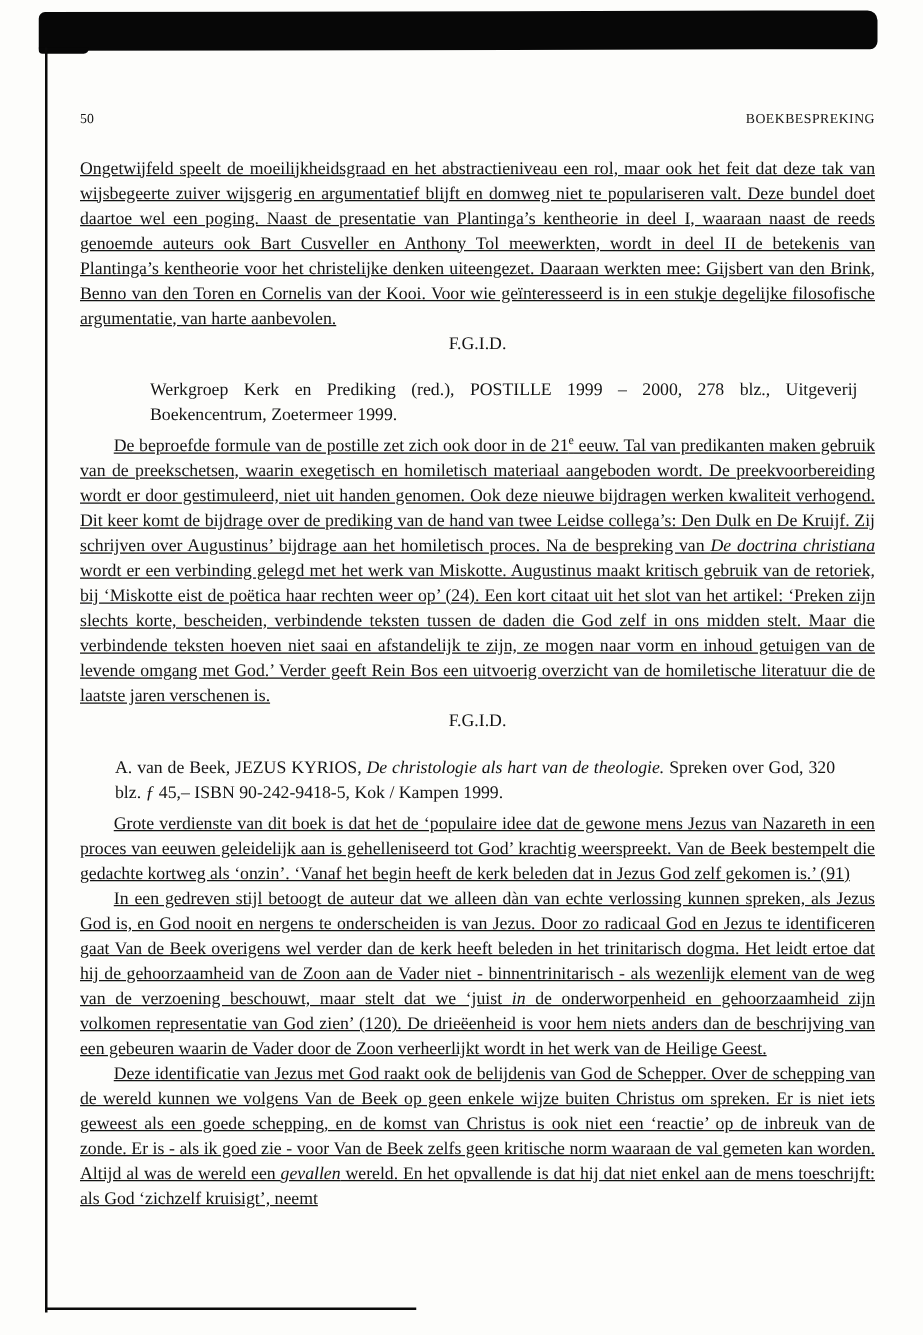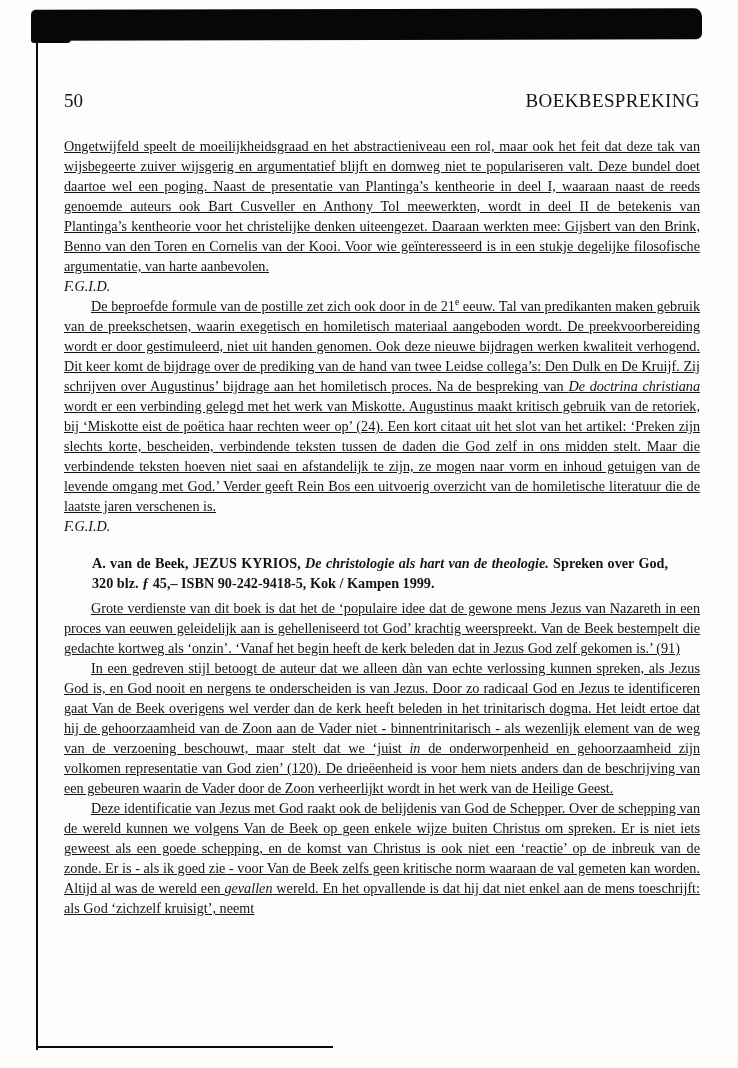--- a/index.html
+++ b/index.html
@@ -29,28 +29,28 @@
     position: absolute; top: 1046px; left: 37px; width: 296px; height: 2px;
     background: #0a0a0a;
   }
   
   .content {
     position: absolute; left: 64px; top: 76px; width: 636px;
     font-size: 14.2px; line-height: 1.41; text-align: justify;
   }
   .page-header {
     display: flex; justify-content: space-between; align-items: baseline;
-    font-size: 19px; margin-bottom: 21px; text-align: left;
+    font-size: 11px; margin-bottom: 21px; text-align: left;
   }
   .page-header .title { letter-spacing: 0.4px; margin-top: 12px; }
   .para { text-align: justify; text-decoration: underline; }
   .para.indent { text-indent: 27px; }
-  .sig-row { display: flex; justify-content: flex-start; text-align: left; font-style: italic; }
+  .sig-row { display: flex; justify-content: center; text-align: left; }
   .citation { margin: 17px 14px 5px 56px; text-align: justify; }
-  .citation.c2 { margin-left: 28px; margin-right: 32px; font-weight: bold; }
+  .citation.c2 { margin-left: 28px; margin-right: 32px; }
   em { font-style: italic; }
   sup { font-size: 0.68em; vertical-align: super; line-height: 0; }
 </style>
 </head>
 <body>
 
 <div class="scan-top"></div>
 <div class="scan-top-tail"></div>
 <div class="scan-left"></div>
 <div class="scan-bottom"></div>
@@ -62,20 +62,21 @@
     <span class="title">BOEKBESPREKING</span>
   </div>
 
   <div class="para"><span>Ongetwijfeld speelt de moeilijkheidsgraad en het abstractieniveau een rol, maar ook het feit dat deze tak van wijsbegeerte zuiver wijsgerig en argumentatief blijft en domweg niet te populariseren valt. Deze bundel doet daartoe wel een poging. Naast de presentatie van Plantinga’s kentheorie in deel I, waaraan naast de reeds genoemde auteurs ook Bart Cusveller en Anthony Tol meewerkten, wordt in deel II de betekenis van Plantinga’s kentheorie voor het christelijke denken uiteengezet. Daaraan werkten mee: Gijsbert van den Brink, Benno van den Toren en Cornelis van der Kooi. Voor wie geïnteresseerd is in een stukje degelijke filosofische argumentatie, van harte aanbevolen.</span></div>
 
   <div class="sig-row">
     <span>F.G.I.</span>
     <span>D.</span>
   </div>
 
+  <div class="citation"><span>Werkgroep Kerk en Prediking (red.), POSTILLE 1999 – 2000, 278 blz., Uitgeverij Boekencentrum, Zoetermeer 1999.</span></div>
 
   <div class="para indent"><span>De beproefde formule van de postille zet zich ook door in de 21</span><sup>e</sup><span> eeuw. Tal van predikanten maken gebruik van de preekschetsen, waarin exegetisch en homiletisch materiaal aangeboden wordt. De preekvoorbereiding wordt er door gestimuleerd, niet uit handen genomen. Ook deze nieuwe bijdragen werken kwaliteit verhogend. Dit keer komt de bijdrage over de prediking van de hand van twee Leidse collega’s: Den Dulk en De Kruijf. Zij schrijven over Augustinus’ bijdrage aan het homiletisch proces. Na de bespreking van </span><em>De doctrina christiana</em><span> wordt er een verbinding gelegd met het werk van Miskotte. Augustinus maakt kritisch gebruik van de retoriek, bij ‘Miskotte eist de poëtica haar rechten weer op’ (24). Een kort citaat uit het slot van het artikel: ‘Preken zijn slechts korte, bescheiden, verbindende teksten tussen de daden die God zelf in ons midden stelt. Maar die verbindende teksten hoeven niet saai en afstandelijk te zijn, ze mogen naar vorm en inhoud getuigen van de levende omgang met God.’ Verder geeft Rein Bos een uitvoerig overzicht van de homiletische literatuur die de laatste jaren verschenen is.</span></div>
 
   <div class="sig-row">
     <span>F.G.I.</span>
     <span>D.</span>
   </div>
 
   <div class="citation c2"><span>A. van de Beek, JEZUS KYRIOS, </span><em>De christologie als hart van de theologie.</em><span> Spreken over God, 320 blz. </span><em>ƒ</em><span> 45,– ISBN 90-242-9418-5, Kok / Kampen 1999.</span></div>
 

